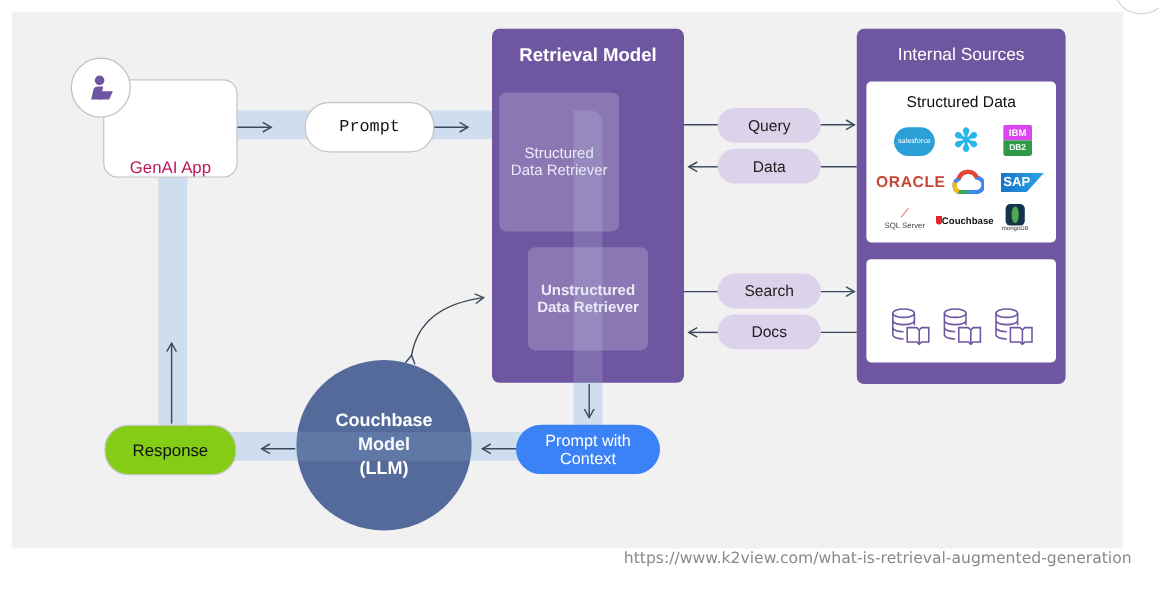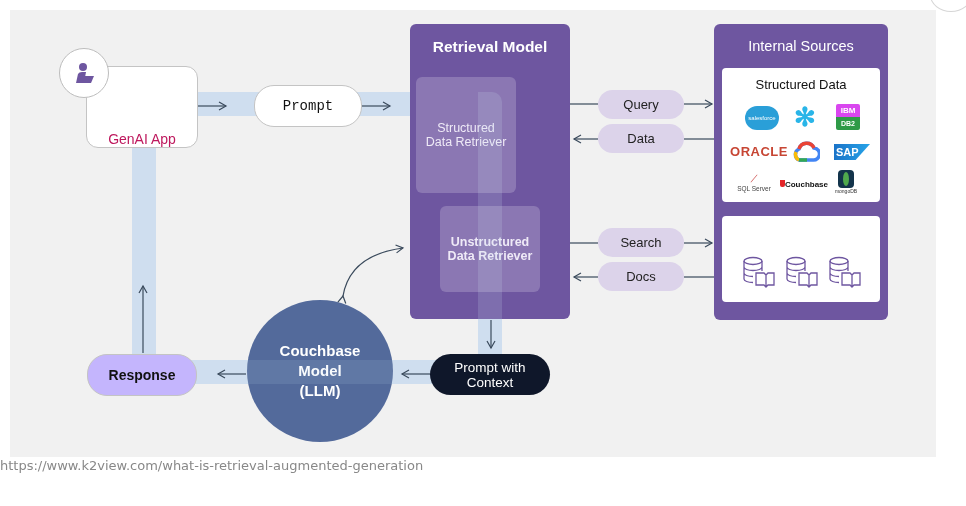--- a/index.html
+++ b/index.html
@@ -10,21 +10,21 @@
   .abs { position:absolute; }
   .box-white { position:absolute; background:#fff; border:1.5px solid #c4c4c4; display:flex; align-items:flex-end; justify-content:center; color:#be185d; }
   .pill { position:absolute; border-radius:20px; display:flex; align-items:center; justify-content:center; font-size:13px; color:#222; }
   .pill-lav { background:#dcd3ea; }
   .purple-panel { position:absolute; background:#6e56a0; border-radius:6px; }
   .inner-tile { position:absolute; background:rgba(255,255,255,0.2); border-radius:6px; display:flex; align-items:center; justify-content:center; text-align:center; color:#efeaf7; font-size:12.5px; line-height:14px; }
   .card { position:absolute; background:#fff; border-radius:4px; }
   .card-title { position:absolute; width:100%; text-align:center; font-size:13px; color:#111; }
   .logo { position:absolute; display:flex; align-items:center; justify-content:center; font-weight:bold; }
   svg.overlay { position:absolute; left:0; top:0; }
-  .url { position:absolute; left:0; width:943px; top:458px; text-align:left; font-size:13px; color:#888; font-family:"DejaVu Sans", sans-serif; }
+  .url { position:absolute; left:0; width:943px; top:458px; text-align:right; font-size:13px; color:#888; font-family:"DejaVu Sans", sans-serif; }
 </style>
 </head>
 <body>
 
 <div class="canvas"></div>
 
 <div class="band" style="left:132px; top:92px; width:24px; height:292px; border-radius:10px 0 0 0;"></div>
 <div class="band" style="left:132px; top:92px; width:368px; height:24px; border-radius:10px 10px 0 0;"></div>
 <div class="band" style="left:478px; top:92px; width:24px; height:270px; border-radius:0 10px 0 0;"></div>
 <div class="band" style="left:140px; top:360px; width:320px; height:24px;"></div>
@@ -140,26 +140,26 @@
   </svg>
 </div>
 
 <div style="position:absolute; left:247px; top:300px; width:146px; height:142px; border-radius:50%; background:#536a9b; display:flex; flex-direction:column; align-items:center; justify-content:center; color:#fff; font-weight:bold; font-size:15px; line-height:20px;">
   <span>Couchbase</span>
   <span>Model</span>
   <span>(LLM)</span>
 </div>
 <div style="position:absolute; left:247px; top:360px; width:146px; height:24px; background:rgba(201,219,238,0.12);"></div>
 
-<div class="pill" style="left:430px; top:354px; width:120px; height:41px; background:#0f172a; color:#fff; flex-direction:column; font-size:13.5px; line-height:15px; border-radius:22px;">
+<div class="pill" style="left:430px; top:354px; width:120px; height:41px; background:#3b82f6; color:#fff; flex-direction:column; font-size:13.5px; line-height:15px; border-radius:22px;">
   <span>Prompt with</span>
   <span>Context</span>
 </div>
 
-<div class="pill" style="left:87px; top:354px; width:108px; height:40px; background:#c4b5fd; border:1.5px solid #c4c4c4; font-size:14px; color:#111;font-weight:bold;">
+<div class="pill" style="left:87px; top:354px; width:108px; height:40px; background:#84cc16; border:1.5px solid #c4c4c4; font-size:14px; color:#111;">
   <span>Response</span>
 </div>
 
 <svg class="overlay" width="966" height="506">
   <defs>
     <marker id="ah" markerWidth="10" markerHeight="10" refX="8" refY="5" orient="auto" markerUnits="userSpaceOnUse">
       <path d="M1 1 L8 5 L1 9" fill="none" stroke="#3a4a5c" stroke-width="1.2"></path>
     </marker>
   </defs>
   <g stroke="#3a4a5c" stroke-width="1.2" fill="none">

